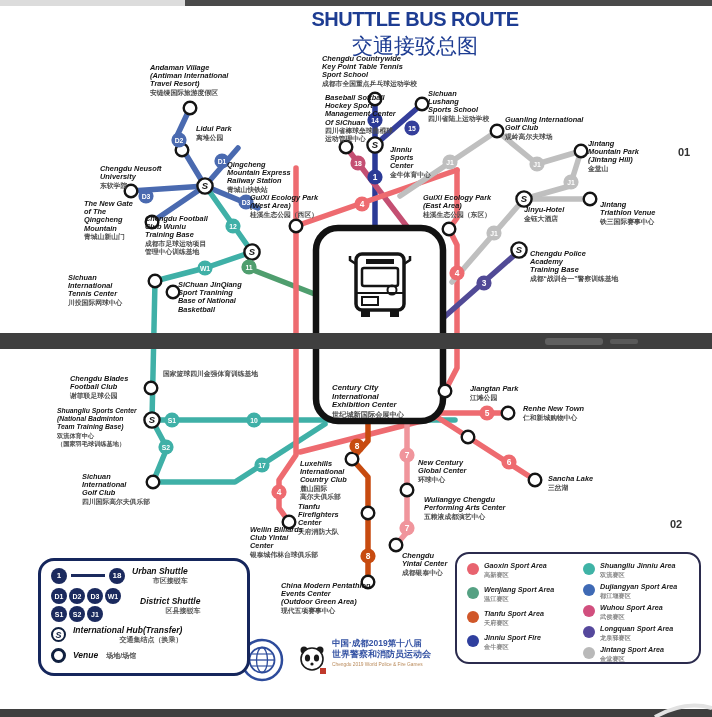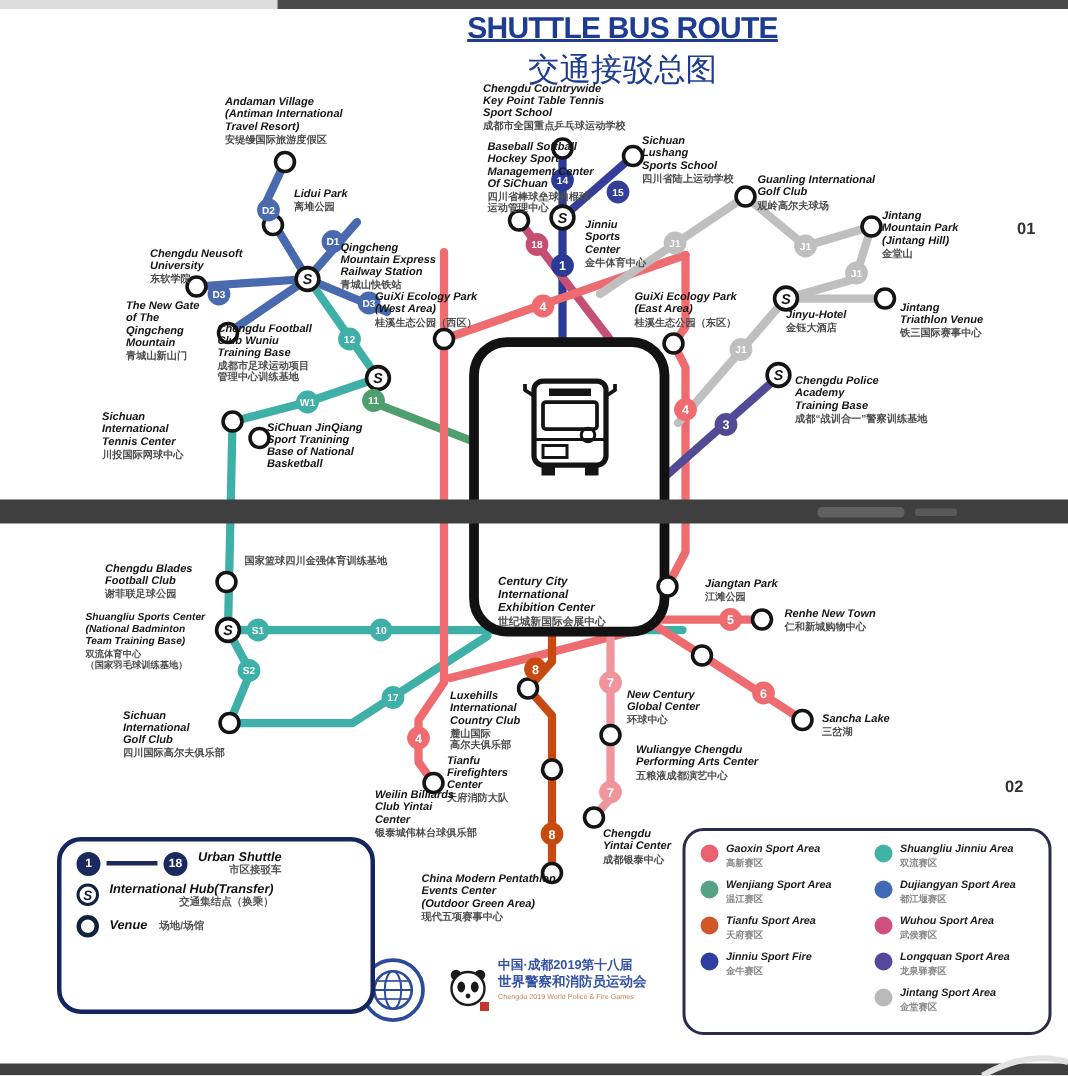--- a/index.html
+++ b/index.html
@@ -4,21 +4,21 @@
 <style>
   html,body{margin:0;padding:0;background:#fff;}
   .page{position:relative;width:712px;height:717px;background:#fff;overflow:hidden;
         font-family:"Liberation Sans",sans-serif;}
   svg{position:absolute;left:0;top:0;}
   svg text{font-family:"Liberation Sans",sans-serif;}
   .en{font-style:italic;font-weight:bold;fill:#151515;}
   .zh{font-weight:bold;fill:#4d4d4d;}
   .title-wrap{position:absolute;left:415px;top:8px;transform:translateX(-50%);
               text-align:center;color:#1d3c92;white-space:nowrap;}
-  .title-en{font-size:20px;font-weight:900;letter-spacing:-0.5px;text-decoration:underline;}
+  .title-en{font-size:20px;font-weight:900;letter-spacing:-0.5px;}
   .title-zh{font-size:21px;font-weight:400;margin-top:1px;}
   
   .legend-left{position:absolute;left:38px;top:558px;width:212px;height:118px;
     border:3px solid #15265c;border-radius:16px;background:#fff;box-sizing:border-box;
     padding:6px 8px 4px 10px;}
   .lrow{display:flex;align-items:center;margin-bottom:4px;}
   .lc{width:16px;height:16px;border-radius:50%;background:#1b2a5e;color:#fff;
       display:inline-flex;align-items:center;justify-content:center;
       font-size:8px;font-weight:bold;flex:0 0 16px;}
   .lline{width:34px;height:3px;background:#1b2a5e;margin:0 4px;}
@@ -26,21 +26,21 @@
   .len{font-size:8.5px;font-weight:bold;font-style:italic;color:#111;}
   .lzh{font-size:7px;font-weight:bold;color:#555;margin-top:1px;}
   .dbadges{display:flex;flex-wrap:wrap;width:82px;gap:2px;}
   .ltransfer{width:15px;height:15px;border-radius:50%;border:2.5px solid #10203f;background:#fff;
       color:#10203f;display:inline-flex;align-items:center;justify-content:center;
       font-size:9px;font-weight:bold;font-style:italic;flex:0 0 15px;box-sizing:border-box;}
   .lvenue{width:15px;height:15px;border-radius:50%;border:3.5px solid #10203f;background:#fff;
       box-sizing:border-box;flex:0 0 15px;}
   .inlinelab{display:flex;align-items:baseline;gap:8px;}
   
-  .legend-right{position:absolute;left:455px;top:552px;width:246px;height:138px;
+  .legend-right{position:absolute;left:455px;top:552px;width:246px;height:112px;
     border:2.5px solid #2b2b4d;border-radius:14px;background:#fff;box-sizing:border-box;
     padding:8px 6px 4px 10px;display:flex;gap:6px;}
   .lcol{display:flex;flex-direction:column;gap:3px;flex:1;}
   .lentry{display:flex;align-items:flex-start;gap:5px;height:21px;}
   .ldot{width:12px;height:12px;border-radius:50%;flex:0 0 12px;margin-top:1px;}
   .lename{font-size:7.2px;font-weight:bold;font-style:italic;color:#1c1c1c;line-height:1.1;}
   .lezh{font-size:6.2px;font-weight:bold;color:#888;margin-top:1px;}
 </style>
 </head>
 <body>
@@ -344,20 +344,35 @@
     <div class="lrow">
       <span class="lc">1</span>
       <span class="lline"></span>
       <span class="lc">18</span>
       <div class="ltxt">
         <div class="len">Urban Shuttle</div>
         <div class="lzh">市区接驳车</div>
       </div>
     </div>
     <div class="lrow">
+      <div class="dbadges" id="district-badges">
+          <span class="lc" style="font-size: 7px;">D1</span>
+          <span class="lc" style="font-size: 7px;">D2</span>
+          <span class="lc" style="font-size: 7px;">D3</span>
+          <span class="lc" style="font-size: 7px;">W1</span>
+          <span class="lc" style="font-size: 7px;">S1</span>
+          <span class="lc" style="font-size: 7px;">S2</span>
+          <span class="lc" style="font-size: 7px;">J1</span>
+        </div>
+      <div class="ltxt">
+        <div class="len">District Shuttle</div>
+        <div class="lzh">区县接驳车</div>
+      </div>
+    </div>
+    <div class="lrow">
       <span class="ltransfer">S</span>
       <div class="ltxt">
         <div class="len">International Hub(Transfer)</div>
         <div class="lzh">交通集结点（换乘）</div>
       </div>
     </div>
     <div class="lrow">
       <span class="lvenue"></span>
       <div class="ltxt inlinelab">
         <span class="len">Venue</span>

